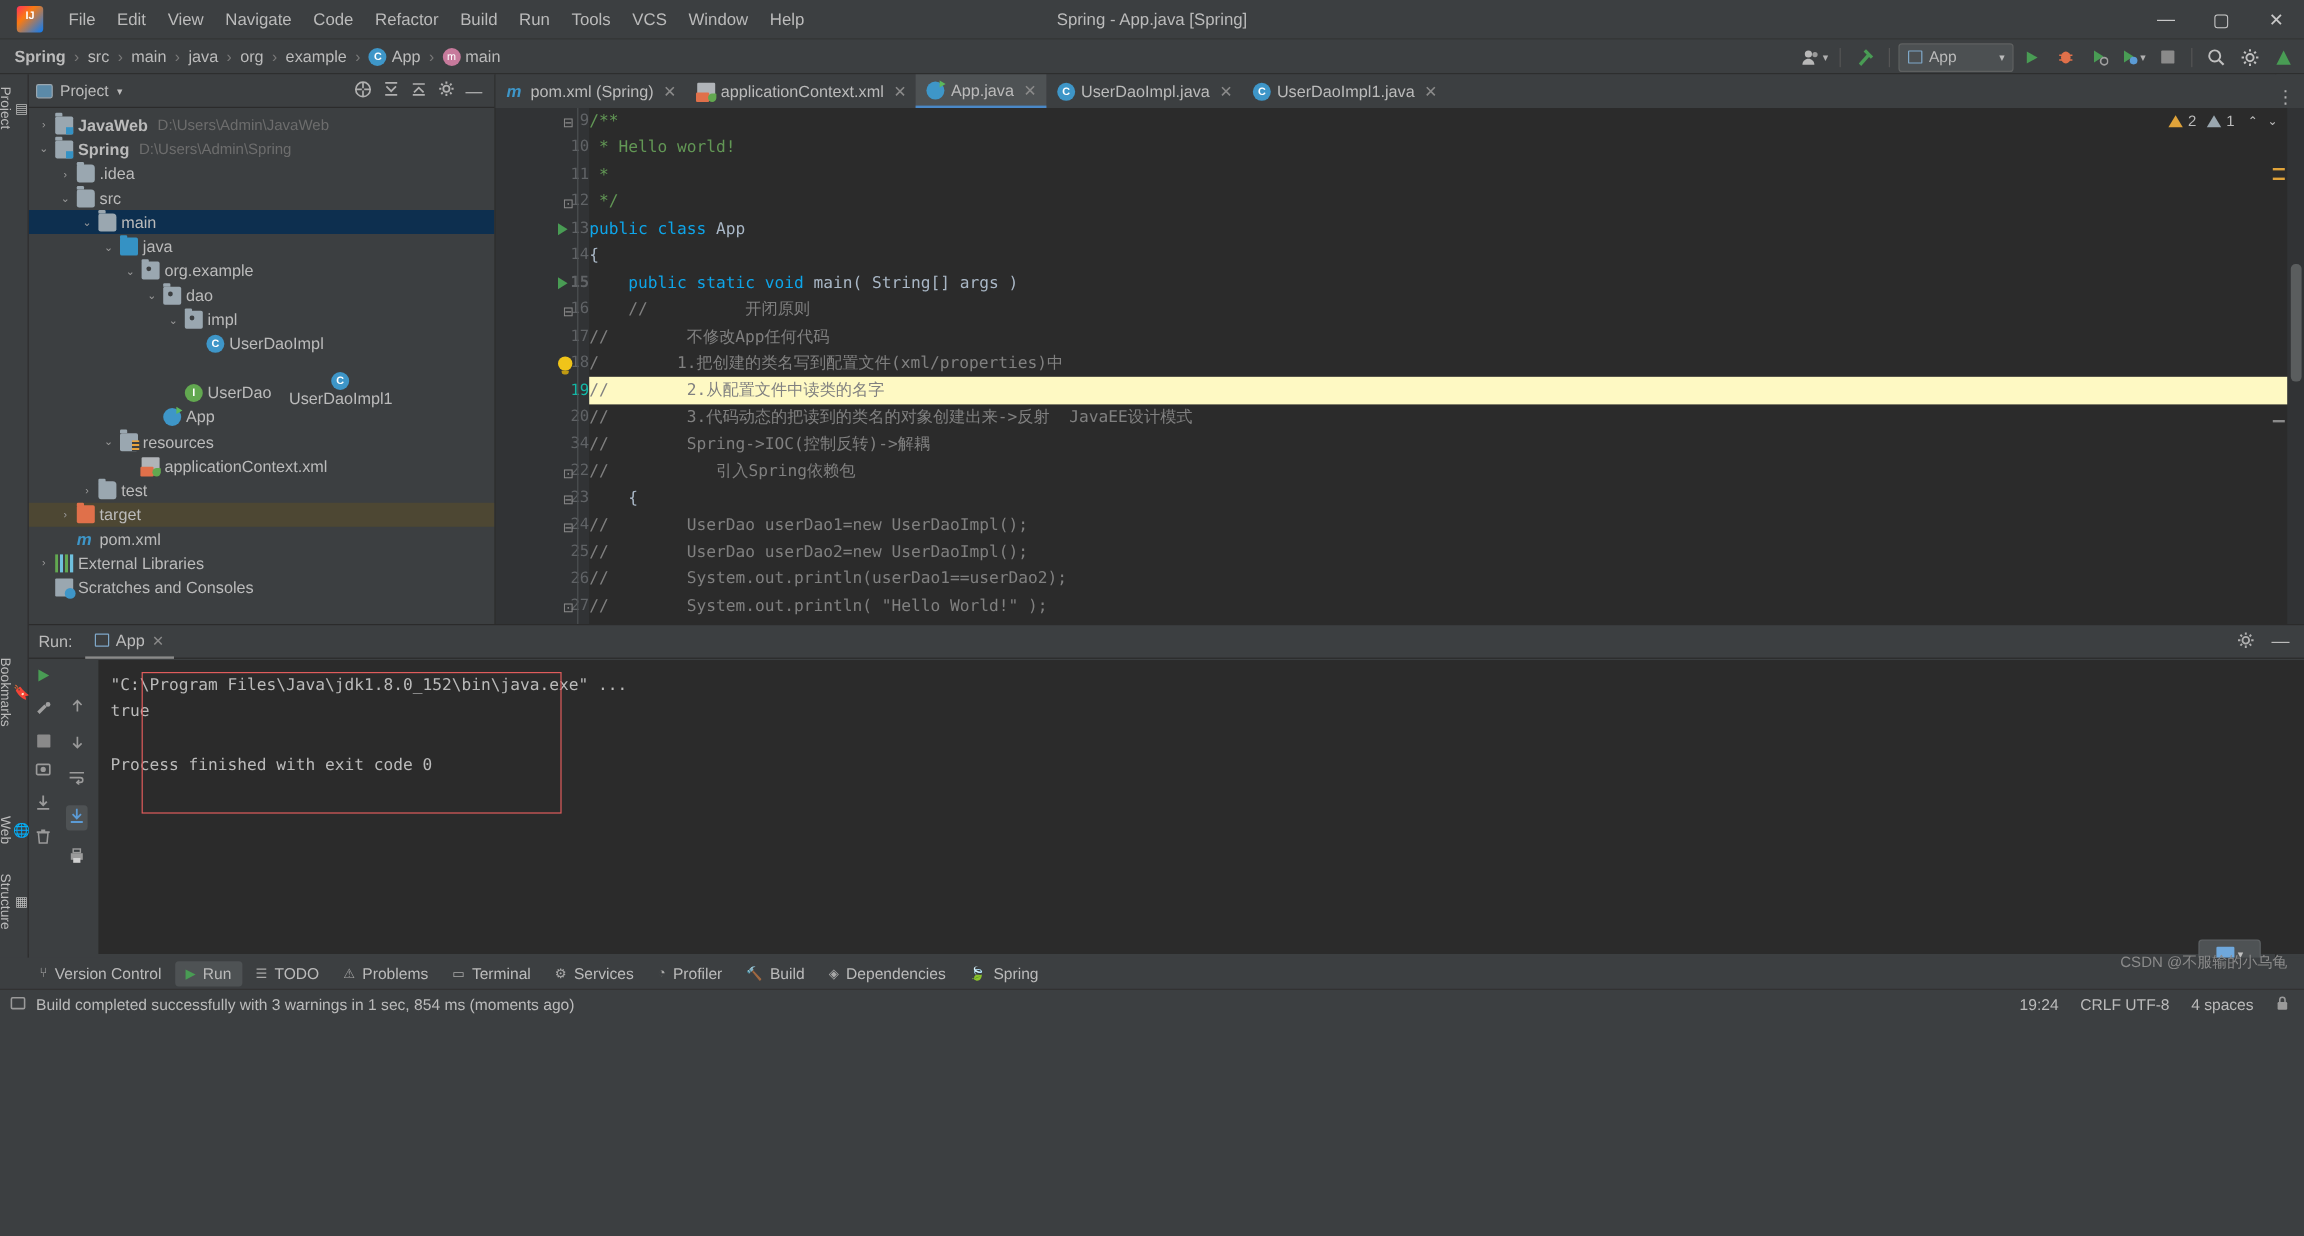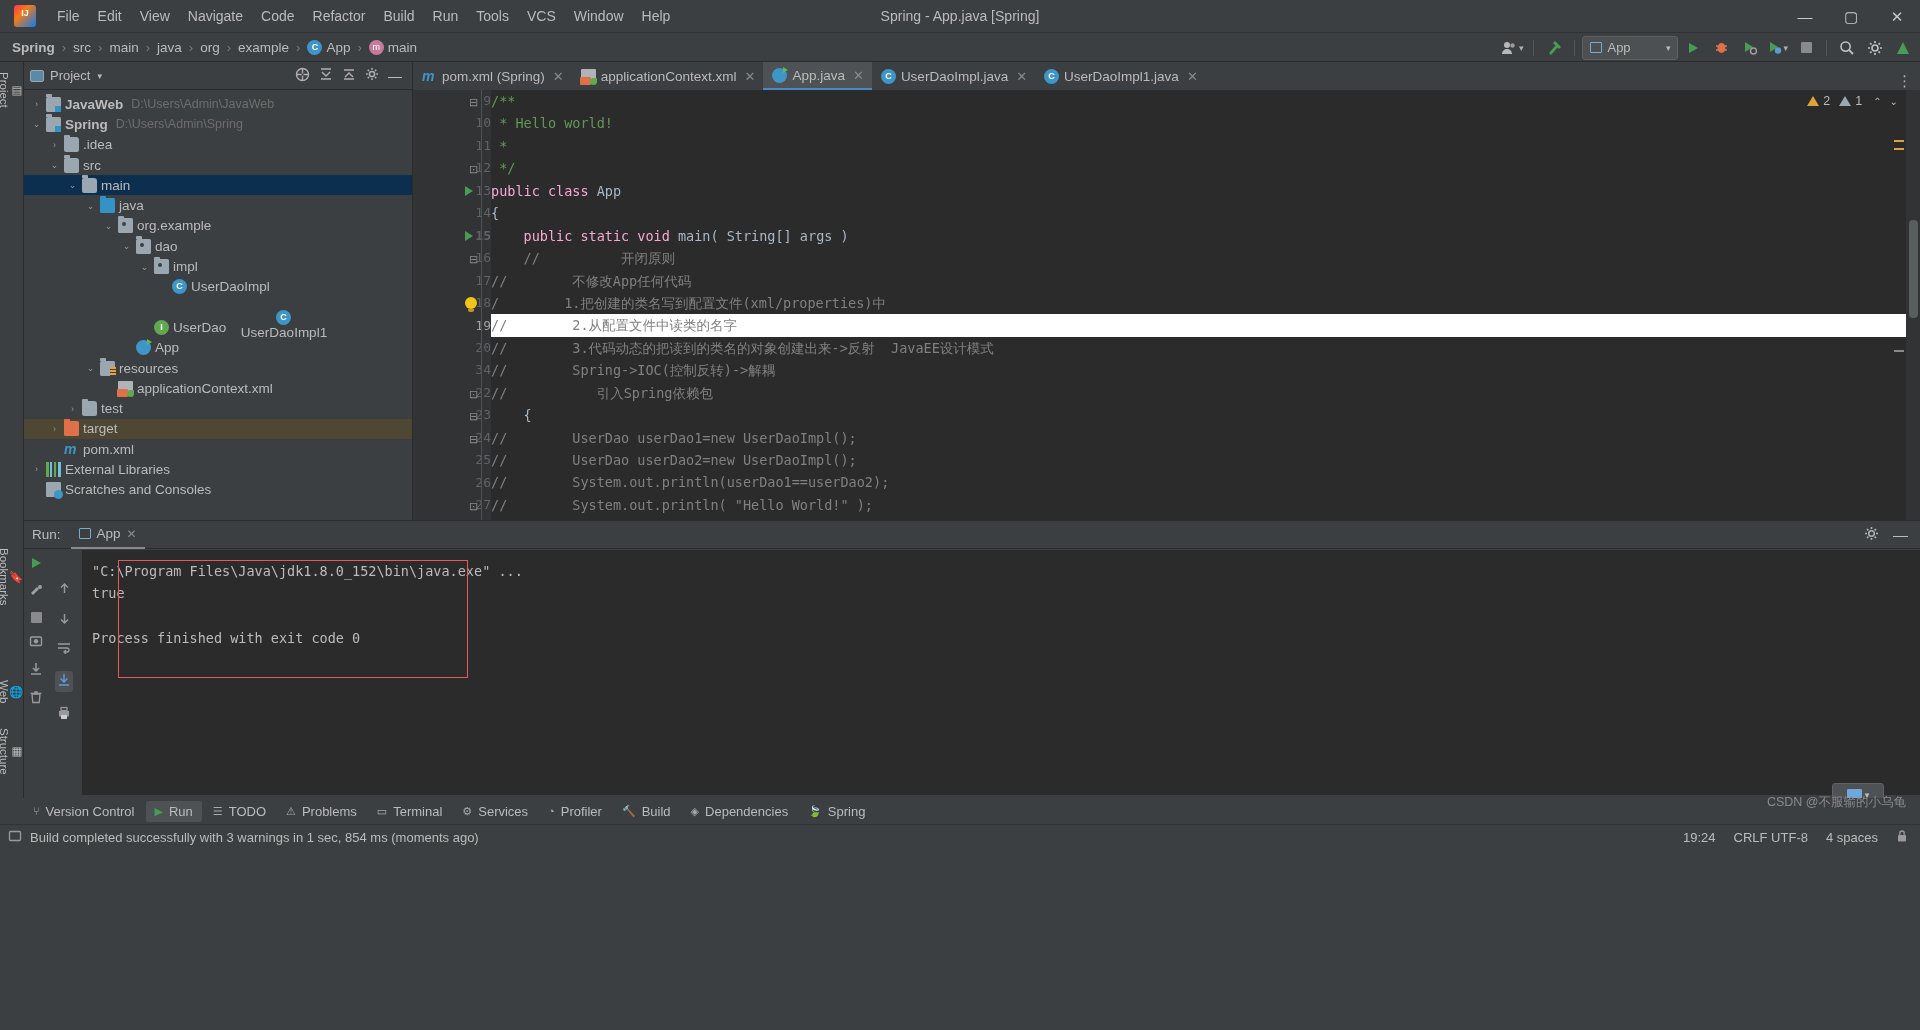--- a/index.html
+++ b/index.html
@@ -129,34 +129,34 @@
   .etab .x{ color:#8a8a8a; font-size:13px; margin-left:3px;}
   #tabs-right{ margin-left:auto; display:flex; align-items:center; padding-right:8px;}
 
   
   #editor{ position:absolute; left:413px; top:90px; width:1507px; height:430px;
     background:#2b2b2b; overflow:hidden; }
   #gutter{ position:absolute; left:0; top:0; width:78px; height:100%; background:#313335;}
   #code-area{ position:absolute; left:78px; top:0; right:0; height:100%;
     font-family:"DejaVu Sans Mono","Liberation Mono",monospace; font-size:13.5px;}
   .cl{ height:22.45px; line-height:22.45px; white-space:pre; position:relative; }
-  .cl.cur{ background:#ffffff; }
+  .cl.cur{ background:#fef9c3; }
   .lnum{ position:absolute; right:0; width:40px; text-align:right; color:#606366;
     font-family:"DejaVu Sans Mono","Liberation Mono",monospace; font-size:13px;
     height:22.45px; line-height:22.45px; }
-  .lnum.cur{ color:#a3a3a3; }
+  .lnum.cur{ color:#14b8a6; }
   .grow{ position:absolute; left:0; width:78px; height:22.45px; }
   .gutter-run{ position:absolute; left:52px; top:6px; width:0;height:0;
     border-left:8px solid #499c54; border-top:5px solid transparent; border-bottom:5px solid transparent;}
   .fold{ position:absolute; left:56px; top:6px; font-size:11px; color:#8a8a8a;}
   .bulb{ position:absolute; left:52px; top:5px; width:12px;height:12px;border-radius:50%;
     background:#f0c419;}
   .bulb:after{content:"";position:absolute;left:3px;bottom:-3px;width:6px;height:3px;
     background:#c09a12;border-radius:0 0 2px 2px;}
-  .cmt{ color:#808080; } .kw{ color:#f9a8d4; } .str{ color:#6a8759; }
+  .cmt{ color:#808080; } .kw{ color:#0ea5e9; } .str{ color:#6a8759; }
   .doc{ color:#629755; } .txt{ color:#a9b7c6; }
   .hint{ color:#808080; font-style:italic;}
   .fold-line{ position:absolute; left:68px; top:0; width:1px; height:100%; background:#4e5254;}
   #editor-right{ position:absolute; right:0; top:0; width:14px; height:100%; background:#313335;}
   #warn-badge{ position:absolute; right:22px; top:4px; display:flex; align-items:center;
     gap:4px; font-size:12.5px; color:#bbbbbb;}
   .tri{ width:0;height:0;border-left:6px solid transparent;border-right:6px solid transparent;
     border-bottom:10px solid #e0a33a; position:relative;}
   .tri.grey{ border-bottom-color:#9aa7b0; }
   .scroll-thumb{ position:absolute; right:2px; width:9px; background:#5a5d5e; border-radius:4px;}

